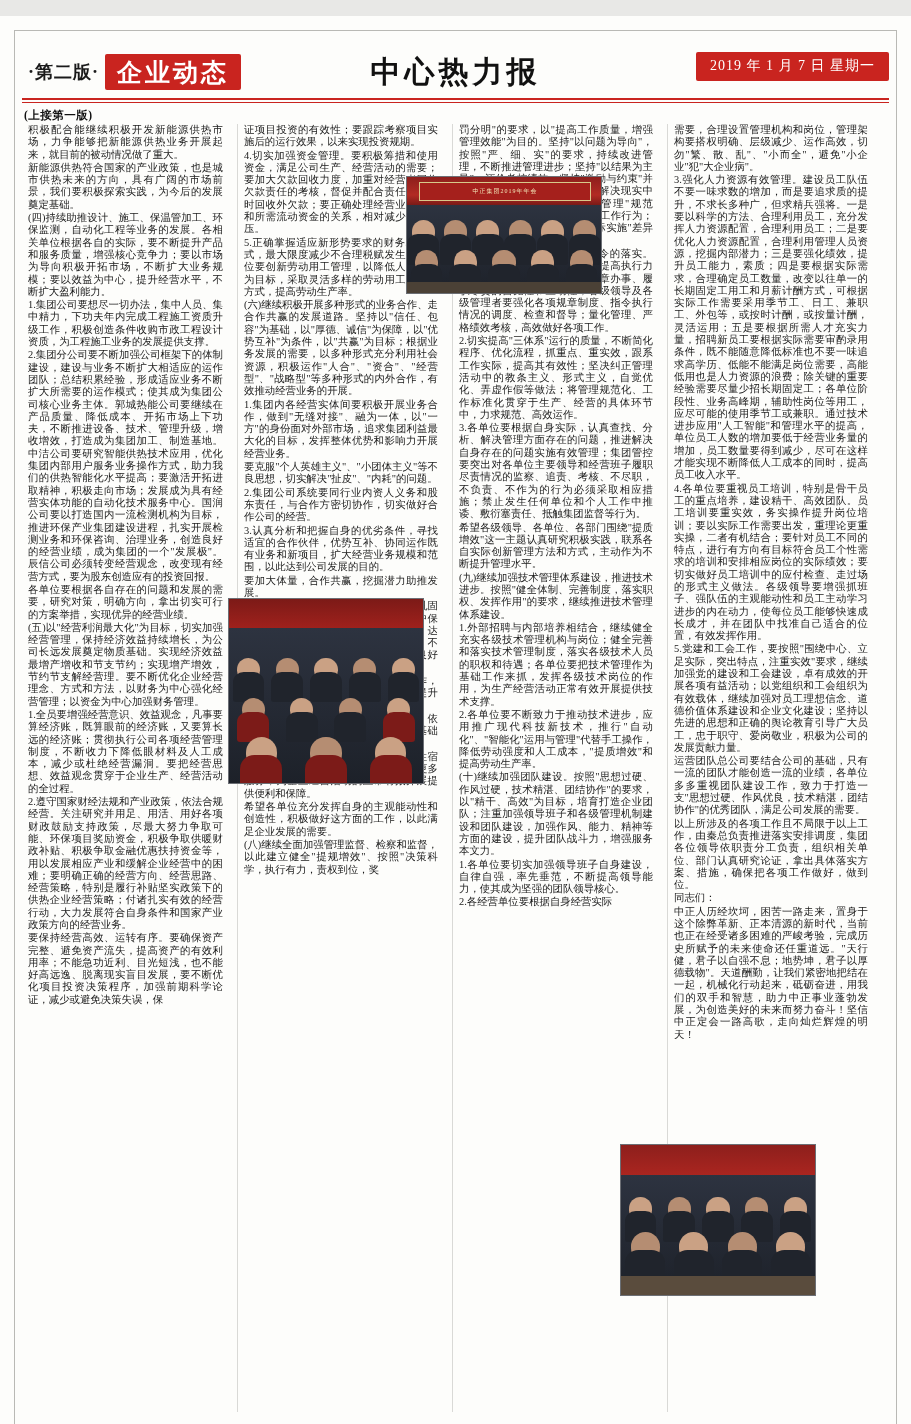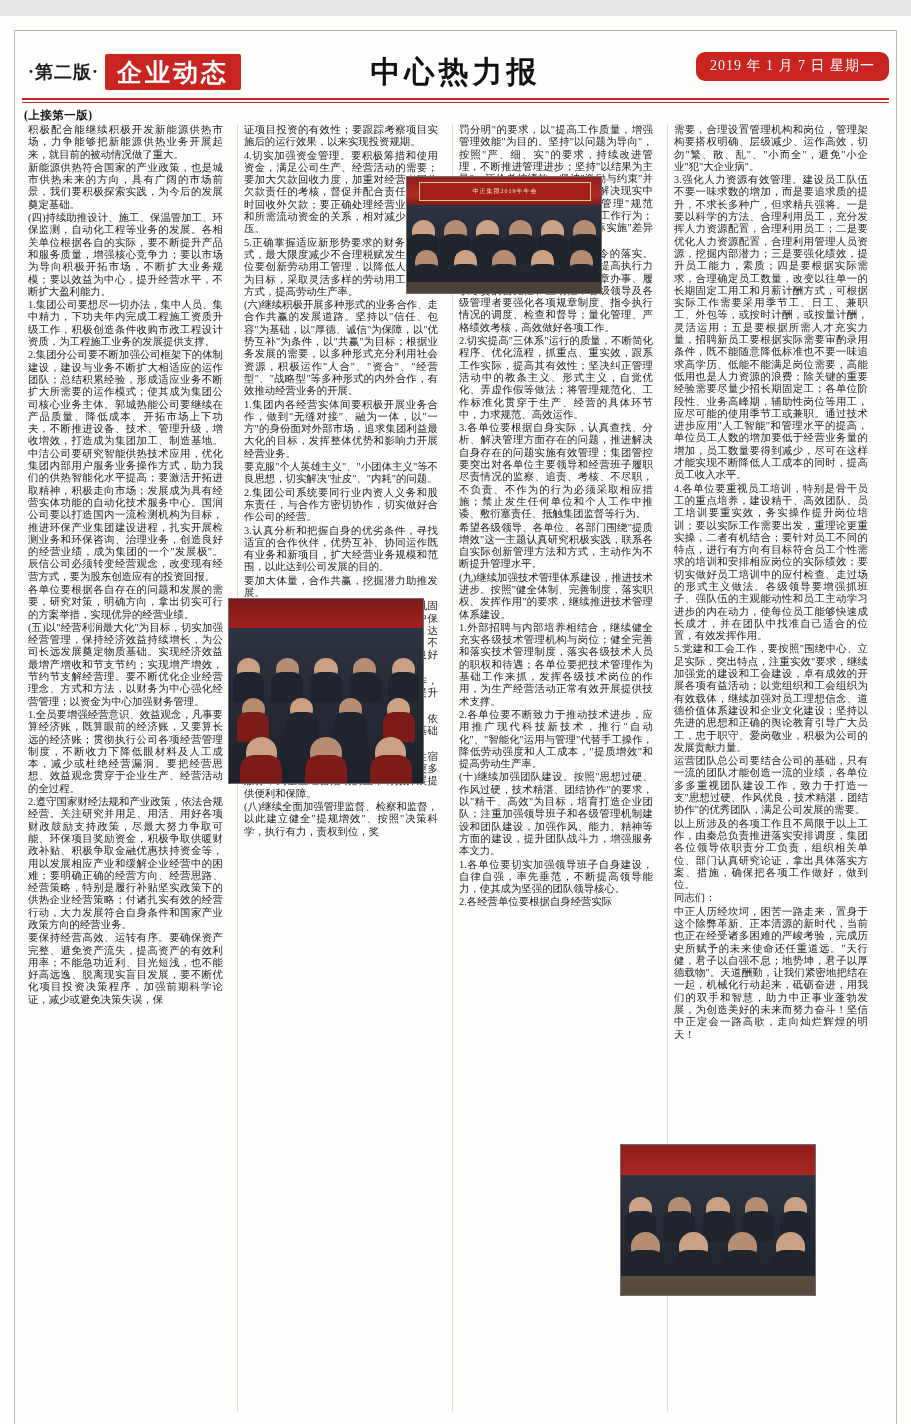--- a/index.html
+++ b/index.html
@@ -46,21 +46,21 @@
   }
   .paper-title span{
     font-size:30px;font-weight:bold;letter-spacing:4px;color:#111;
   }
   .mh-right{
     position:absolute;right:0;top:2px;
     background:#c9241f;color:#fff;
     font-size:14px;
     padding:5px 14px 6px 14px;
     letter-spacing:1px;
-    border-radius:9px;
+    border-radius:2px;
   }
   .rule{
     position:absolute;left:22px;right:22px;top:82px;
     border-top:2px solid #c9241f;
   }
   .rule2{
     position:absolute;left:22px;right:22px;top:86px;
     border-top:1px solid #c9241f;
   }
   .contfrom{
@@ -176,20 +176,21 @@
       <p>(六)继续积极开展多种形式的业务合作、走合作共赢的发展道路。坚持以"信任、包容"为基础，以"厚德、诚信"为保障，以"优势互补"为条件，以"共赢"为目标；根据业务发展的需要，以多种形式充分利用社会资源，积极运作"人合"、"资合"、"经营型"、"战略型"等多种形式的内外合作，有效推动经营业务的开展。</p>
       <p>1.集团内各经营实体间要积极开展业务合作，做到"无缝对接"、融为一体，以"一方"的身份面对外部市场，追求集团利益最大化的目标，发挥整体优势和影响力开展经营业务。</p>
       <p>要克服"个人英雄主义"、"小团体主义"等不良思想，切实解决"扯皮"、"内耗"的问题。</p>
       <p>2.集团公司系统要同行业内资人义务和股东责任，与合作方密切协作，切实做好合作公司的经营。</p>
       <p>3.认真分析和把握自身的优劣条件，寻找适宜的合作伙伴，优势互补、协同运作既有业务和新项目，扩大经营业务规模和范围，以此达到公司发展的目的。</p>
       <p>要加大体量，合作共赢，挖掘潜力助推发展。</p>
       <p>(七)持续推进公司基础环境优化提升。巩固公司基础环境治理成果，常态化维护保持；在有条件基础上继续实施完善、达到"安全、文明、整洁、规范"的要求，不断提升公司形象。同时促进员工养成良好的日常文明习惯，提升员工素养。</p>
       <p>1.各单位根据各自的情况实施治理工作，没有完成的项目继续实施，需要完善提升的予以完善提升，并常态化保持。</p>
       <p>2.集团各职能部门按照各自职责分工，依据相应标准要求进行正常监管，促进基础环境量化考核工作。</p>
       <p>3.充分利用现有基础条件(职工餐厅、住宿客房、文体活动场所等)，为员工提供更多服务，为企业经营活动的正常有效开展提供便利和保障。</p>
+      <p>希望各单位充分发挥自身的主观能动性和创造性，积极做好这方面的工作，以此满足企业发展的需要。</p>
       <p>(八)继续全面加强管理监督、检察和监督，以此建立健全"提规增效"、按照"决策科学，执行有力，责权到位，奖</p>
       <p></p>
     </div>
 
     <div class="col">
       <p>罚分明"的要求，以"提高工作质量，增强管理效能"为目的。坚持"以问题为导向"，按照"严、细、实"的要求，持续改进管理，不断推进管理进步；坚持"以结果为主导"，评价考核绩效；坚持"激励与约束"并举，"管理与监督"并重，着力解决现实中存在的问题；坚持持续推进管理"规范化"、工作"标准化"，规范不良工作行为；坚持"务实创新"，结合工作实际实施"差异化"管理，提高管理的有效性。</p>
       <p>1.着力抓好各项规章制度、指令的落实。各单位、各部门，各岗位要在提高执行力上下功夫，增强遵规守纪、按章办事、履职尽责的自觉性和主动性；各级领导及各级管理者要强化各项规章制度、指令执行情况的调度、检查和督导；量化管理、严格绩效考核，高效做好各项工作。</p>
       <p>2.切实提高"三体系"运行的质量，不断简化程序、优化流程，抓重点、重实效，跟系工作实际，提高其有效性；坚决纠正管理活动中的教条主义、形式主义，自觉优化、弄虚作假等做法；将管理规范化、工作标准化贯穿于生产、经营的具体环节中，力求规范、高效运作。</p>
       <p>3.各单位要根据自身实际，认真查找、分析、解决管理方面存在的问题，推进解决自身存在的问题实施有效管理；集团管控要突出对各单位主要领导和经营班子履职尽责情况的监察、追责、考核、不尽职，不负责、不作为的行为必须采取相应措施；禁止发生任何单位和个人工作中推诿、敷衍塞责任、抵触集团监督等行为。</p>
       <p>希望各级领导、各单位、各部门围绕"提质增效"这一主题认真研究积极实践，联系各自实际创新管理方法和方式，主动作为不断提升管理水平。</p>

